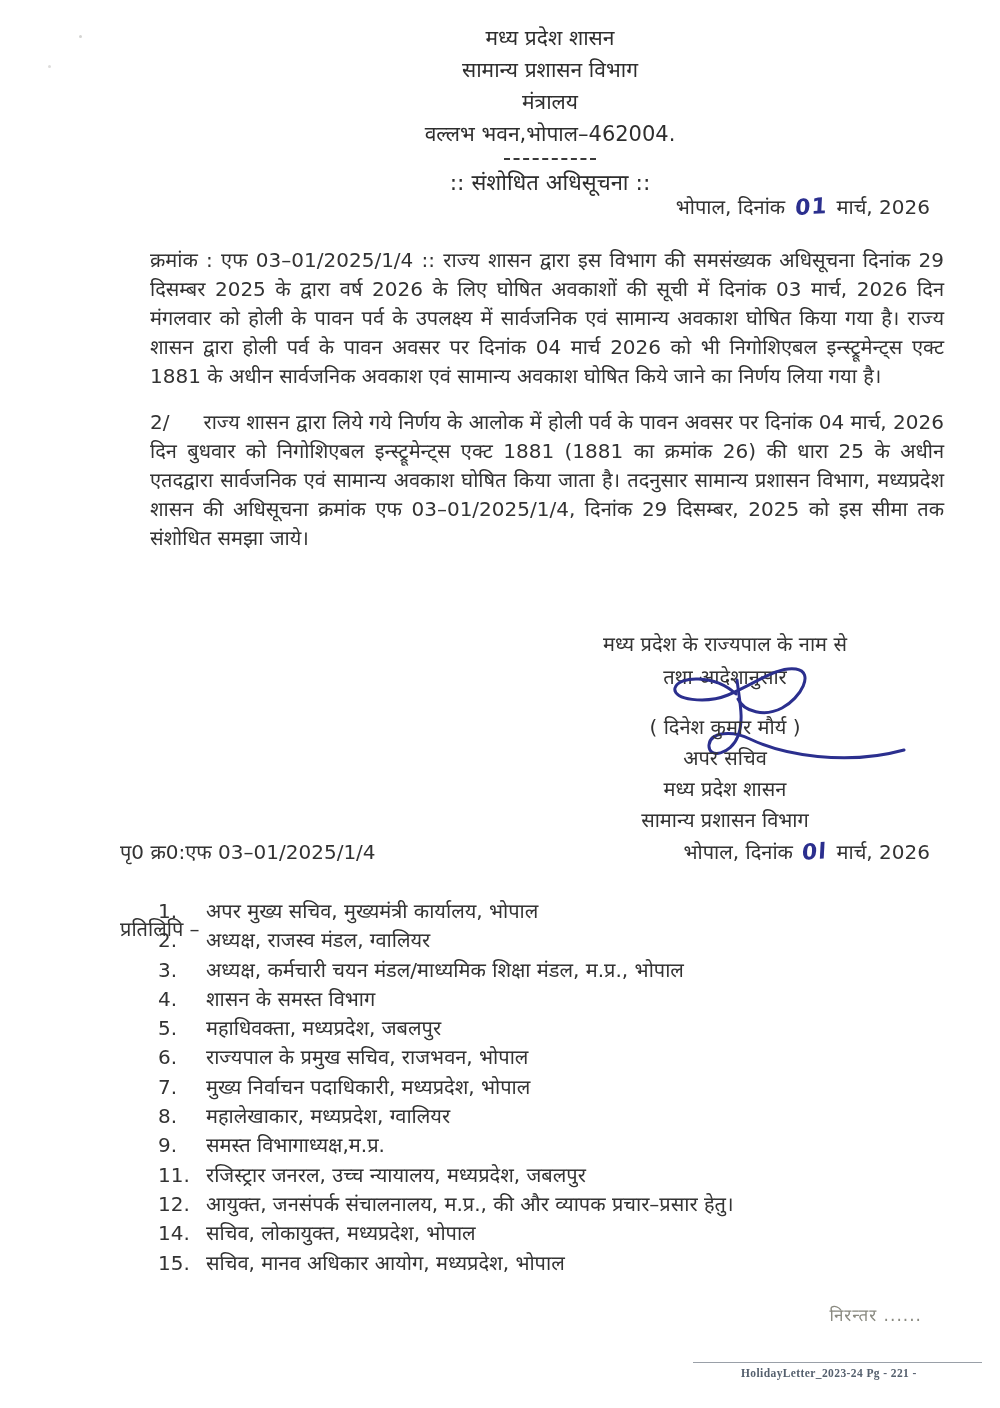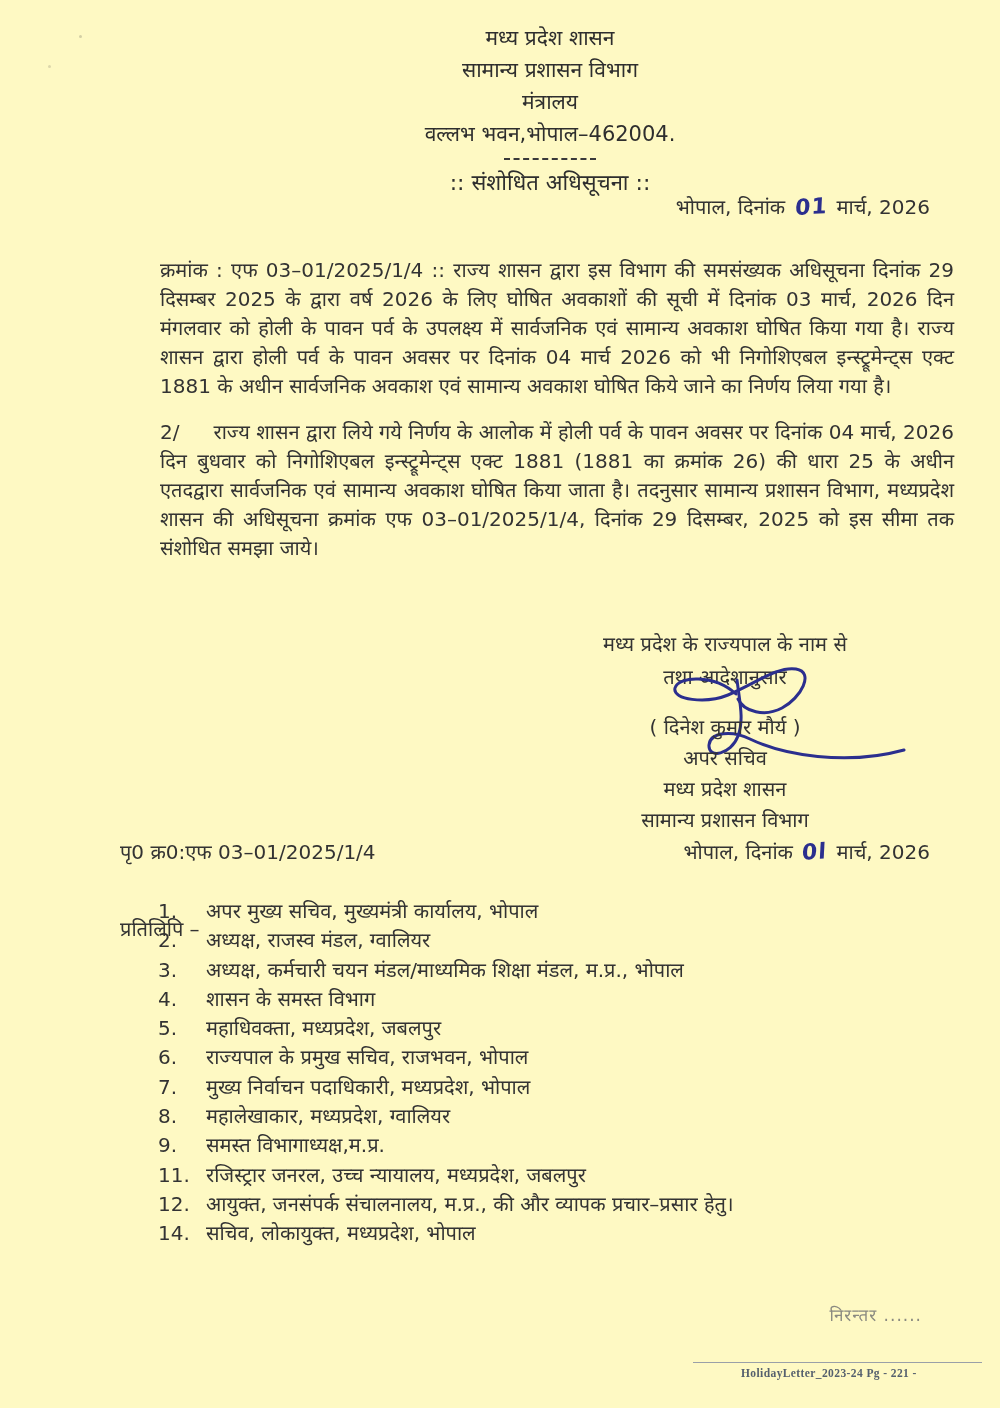--- a/index.html
+++ b/index.html
@@ -4,21 +4,21 @@
 <style>
   html,body{margin:0;padding:0;}
   body{
     width:1000px;height:1408px;
     background:#e8e8e6;
     font-family:"DejaVu Sans","Liberation Sans",sans-serif;
   }
   .sheet{
     position:relative;
     width:1000px;height:1408px;
-    background:#fef9c3;
+    background:#ffffff;
     color:#333;
     overflow:hidden;
   }
   
   .letterhead{
     position:absolute;left:300px;top:22px;width:500px;
     text-align:center;color:#2e2e2e;
     font-size:21px;line-height:32px;font-weight:500;
   }
   .divider{
@@ -35,21 +35,21 @@
   }
   .handwriting{
     color:#2b2f8e;font-weight:700;
     display:inline-block;transform:rotate(-3deg) skewX(-6deg);
     font-size:22px;letter-spacing:1px;padding:0 3px;
   }
   
   .para{
     position:absolute;left:142px;width:794px;
     font-size:20px;line-height:29px;color:#333;
-    text-align:justify;margin:18px;
+    text-align:justify;margin:8px;
   }
   .para .marker{padding-right:34px;}
   #para1{top:238px;}
   #para2{top:400px;}
   
   .authority{
     position:absolute;left:555px;top:628px;width:340px;
     text-align:center;font-size:20px;line-height:33px;color:#333;
   }
   .signature-svg{position:absolute;left:648px;top:662px;width:292px;height:108px;}
@@ -179,20 +179,24 @@
       <span class="copy-text">रजिस्ट्रार जनरल, उच्च न्यायालय, मध्यप्रदेश, जबलपुर</span>
     </div>
       <div class="copy-row">
       <span class="copy-num">12.</span>
       <span class="copy-text">आयुक्त, जनसंपर्क संचालनालय, म.प्र., की और व्यापक प्रचार–प्रसार हेतु।</span>
     </div>
       <div class="copy-row">
       <span class="copy-num">14.</span>
       <span class="copy-text">सचिव, लोकायुक्त, मध्यप्रदेश, भोपाल</span>
     </div>
+      <div class="copy-row">
+      <span class="copy-num">15.</span>
+      <span class="copy-text">सचिव, मानव अधिकार आयोग, मध्यप्रदेश, भोपाल</span>
+    </div>
     </div>
 
   <div class="continuation">निरन्तर ......</div>
 
   <div class="footer-rule"></div>
   <div class="footer-text">HolidayLetter_2023-24  Pg - 221 -</div>
 
   <div class="speck" style="left:79px;top:35px;width:3px;height:3px;opacity:.25"></div>
   <div class="speck" style="left:48px;top:65px;width:3px;height:3px;opacity:.2"></div>
 </div>

